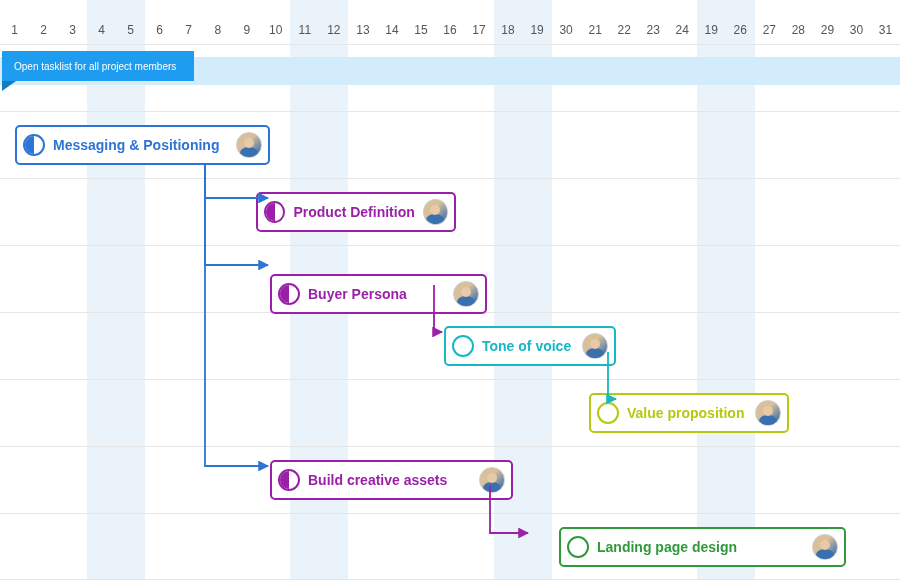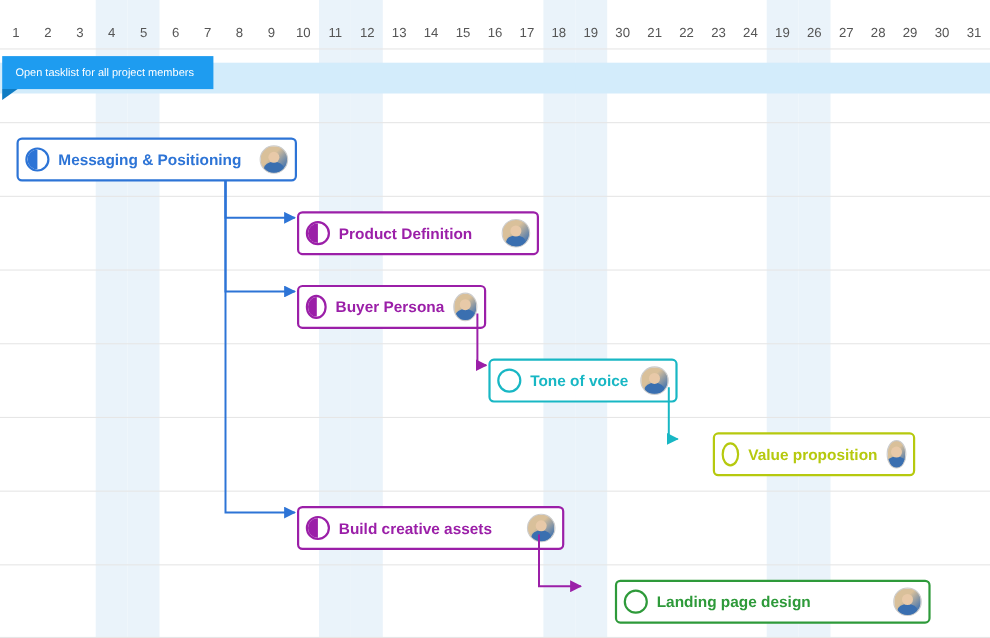--- a/index.html
+++ b/index.html
@@ -248,45 +248,45 @@
 
   <div class="row">
     <div class="task c-blue" style="left:15px;width:255px;top:13px">
       <span class="status-circle"></span>
       <span class="label">Messaging &amp; Positioning</span>
       <span class="avatar"></span>
     </div>
   </div>
 
   <div class="row">
-    <div class="task c-purple" style="left:270px;width:220px;top:13px">
+    <div class="task c-purple" style="left:256px;width:200px;top:13px">
       <span class="status-circle"></span>
       <span class="label">Product Definition</span>
       <span class="avatar"></span>
     </div>
   </div>
 
   <div class="row">
-    <div class="task c-purple" style="left:270px;width:172px;top:13px">
+    <div class="task c-purple" style="left:270px;width:217px;top:28px">
       <span class="status-circle"></span>
       <span class="label">Buyer Persona</span>
       <span class="avatar"></span>
     </div>
   </div>
 
   <div class="row">
     <div class="task c-teal" style="left:444px;width:172px;top:13px">
       <span class="status-circle"></span>
       <span class="label">Tone of voice</span>
       <span class="avatar"></span>
     </div>
   </div>
 
   <div class="row">
-    <div class="task c-lime" style="left:648px;width:184px;top:13px">
+    <div class="task c-lime" style="left:589px;width:200px;top:13px">
       <span class="status-circle"></span>
       <span class="label">Value proposition</span>
       <span class="avatar"></span>
     </div>
   </div>
 
   <div class="row">
     <div class="task c-purple" style="left:270px;width:243px;top:13px">
       <span class="status-circle"></span>
       <span class="label">Build creative assets</span>

